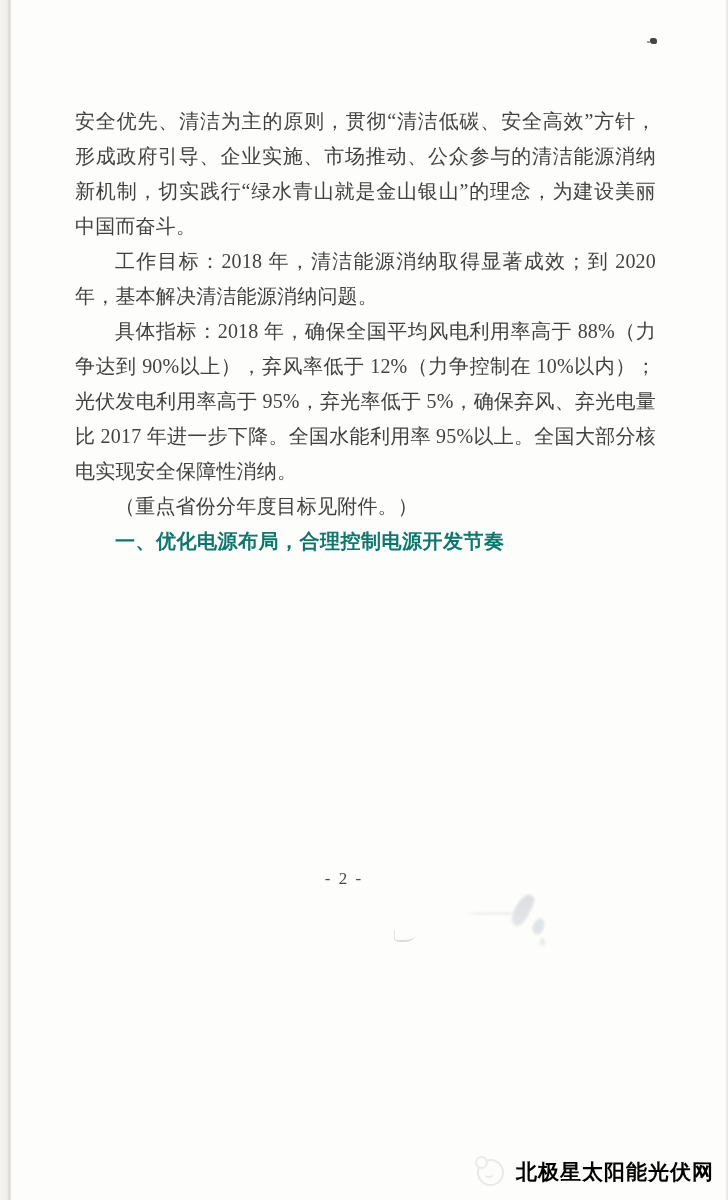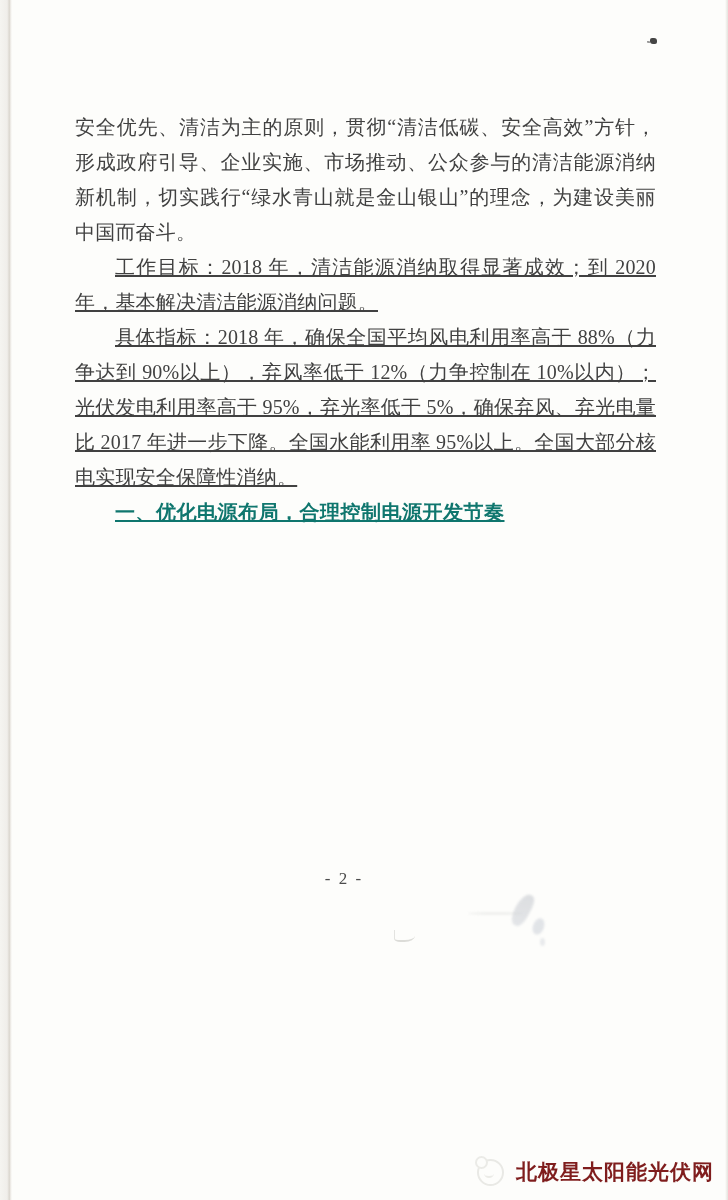--- a/index.html
+++ b/index.html
@@ -20,32 +20,32 @@
     background: linear-gradient(to right,
       #f5f4f0 0%, #f0eeea 55%, #dbd7cf 72%, #ece9e4 80%, #fdfdfb 92%);
   }
   .scan-edge-right {
     position: absolute; right: 0; top: 0; bottom: 0; width: 3px;
     background: linear-gradient(to right, rgba(220,217,210,0) 0%, #e4e2dc 100%);
   }
   
   .content {
     position: absolute;
-    left: 75px; top: 110px; width: 581px;
+    left: 75px; top: 104px; width: 581px;
     color: #414141;
   }
   .content p {
     margin: 0;
     font-size: 20px;
     line-height: 35px;
     text-align: justify;
     text-justify: inter-character;
     letter-spacing: 0.2px;
   }
-  .content p.indent { text-indent: 2em; text-decoration: underline; }
+  .content p.indent { text-indent: 2em; }
   .content p.heading {
     font-family: "DejaVu Sans", "Liberation Sans", sans-serif;
     font-weight: 700;
     color: #0f766e;
     letter-spacing: 0.5px;
   }
   
   .pagenum {
     position: absolute;
     left: 0; right: 40px; top: 869px;
@@ -102,21 +102,21 @@
     border-bottom: 2px solid #c2c2bd;
     border-left: 1px solid #cfcfca;
     opacity: 0.55;
     border-radius: 0 0 50% 30%;
     filter: blur(0.6px);
   }
   
   .watermark {
     position: absolute; right: 14px; bottom: 14px;
     display: flex; align-items: flex-end; gap: 12px;
-    color: #7f1d1d;
+    color: #000000;
     user-select: none;
   }
   .watermark .logo {
     width: 27px; height: 27px;
     border: 2px solid #e9e9e5;
     border-radius: 50%;
     position: relative;
     box-sizing: border-box;
   }
   .watermark .logo::before {
@@ -148,20 +148,21 @@
 
   <div class="scan-edge-left"></div>
   <div class="scan-edge-right"></div>
 
   <div class="ink-speck"></div>
 
   <div class="content" id="paragraphs">
       <p class="">安全优先、清洁为主的原则，贯彻“清洁低碳、安全高效”方针，形成政府引导、企业实施、市场推动、公众参与的清洁能源消纳新机制，切实践行“绿水青山就是金山银山”的理念，为建设美丽中国而奋斗。</p>
       <p class="indent">工作目标：2018 年，清洁能源消纳取得显著成效；到 2020 年，基本解决清洁能源消纳问题。</p>
       <p class="indent">具体指标：2018 年，确保全国平均风电利用率高于 88%（力争达到 90%以上），弃风率低于 12%（力争控制在 10%以内）；光伏发电利用率高于 95%，弃光率低于 5%，确保弃风、弃光电量比 2017 年进一步下降。全国水能利用率 95%以上。全国大部分核电实现安全保障性消纳。</p>
+      <p class="indent">（重点省份分年度目标见附件。）</p>
       <p class="heading indent">一、优化电源布局，合理控制电源开发节奏</p>
     </div>
 
   <div class="pagenum">- 2 -</div>
 
   <div class="smudge-main"></div>
   <div class="smudge-secondary"></div>
   <div class="smudge-tail"></div>
   <div class="smudge-wisp"></div>
   <div class="mark-small"></div>

